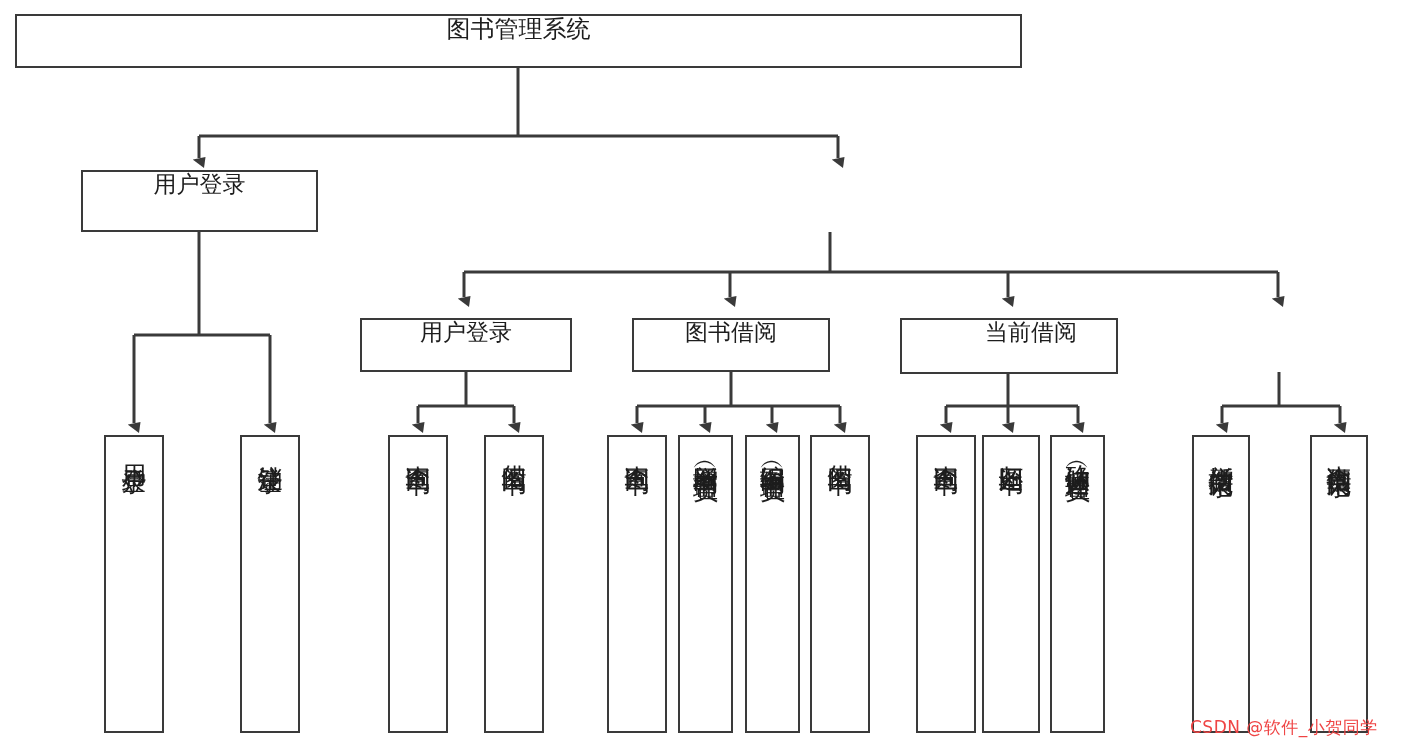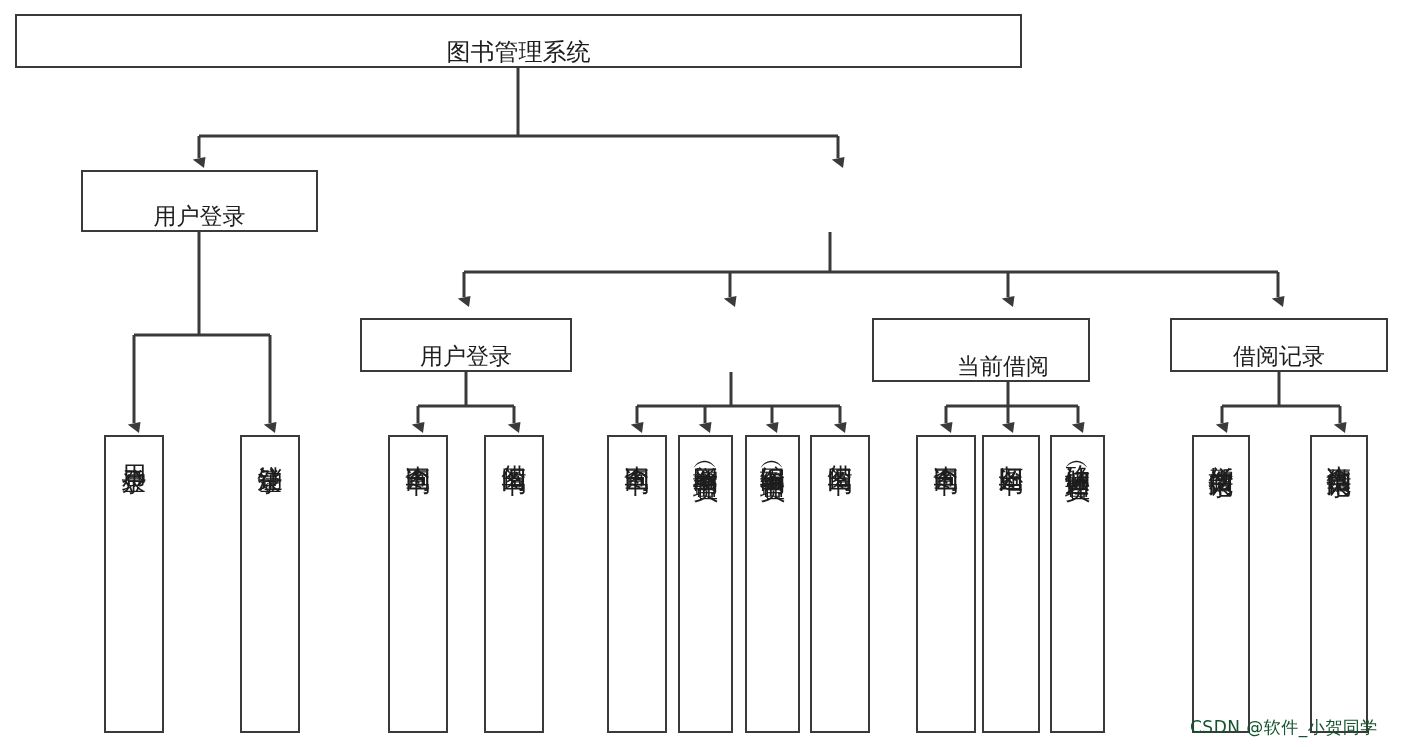--- a/index.html
+++ b/index.html
@@ -24,21 +24,21 @@
     width: 1405px;
     height: 747px;
     pointer-events: none;
   }
   .node {
     position: absolute;
     box-sizing: border-box;
     border: 2px solid #3a3a3a;
     background: #ffffff;
     display: flex;
-    align-items: flex-end;
+    align-items: flex-start;
     justify-content: center;
     color: #1d1d1d;
   }
   .node-label {
     display: block;
     text-align: center;
     line-height: 1.12;
     white-space: nowrap;
   }
   .node.horizontal .node-label {
@@ -55,21 +55,21 @@
     writing-mode: vertical-rl;
     text-orientation: upright;
     font-size: 25px;
     letter-spacing: 2px;
     line-height: 1;
     white-space: nowrap;
   }
   .watermark {
     position: absolute;
     font-size: 17px;
-    color: #14532d;
+    color: #ef4444;
     white-space: nowrap;
     letter-spacing: 0.5px;
   }
 </style>
 </head>
 <body>
 
 <div id="canvas">
 
   <svg class="wires" viewBox="0 0 1405 747">
@@ -129,28 +129,28 @@
 
   <div class="node horizontal" style="left:81px; top:170px; width:237px; height:62px;">
     <span class="node-label">用户登录</span>
   </div>
 
 
   <div class="node horizontal" style="left:360px; top:318px; width:212px; height:54px;">
     <span class="node-label">用户登录</span>
   </div>
 
-
-  <div class="node horizontal" style="left:872px; top:318px; width:218px; height:64px;padding-left:44px;">
+  <div class="node horizontal" style="left:632px; top:318px; width:198px; height:54px;">
+    <span class="node-label">图书借阅</span>
+  </div>
+
+  <div class="node horizontal" style="left:900px; top:318px; width:218px; height:56px;padding-left:44px;">
     <span class="node-label">当前借阅</span>
   </div>
 
-  <div class="node horizontal" style="left:1170px; top:318px; width:218px; height:54px;">
-    <span class="node-label">借阅记录</span>
-  </div>
 
   <div class="node vertical" style="left:104px; top:435px; width:60px; height:298px;">
     <span class="node-label">用户登录</span>
   </div>
 
   <div class="node vertical" style="left:240px; top:435px; width:60px; height:298px;">
     <span class="node-label">注销登录</span>
   </div>
 
   <div class="node vertical" style="left:388px; top:435px; width:60px; height:298px;">

